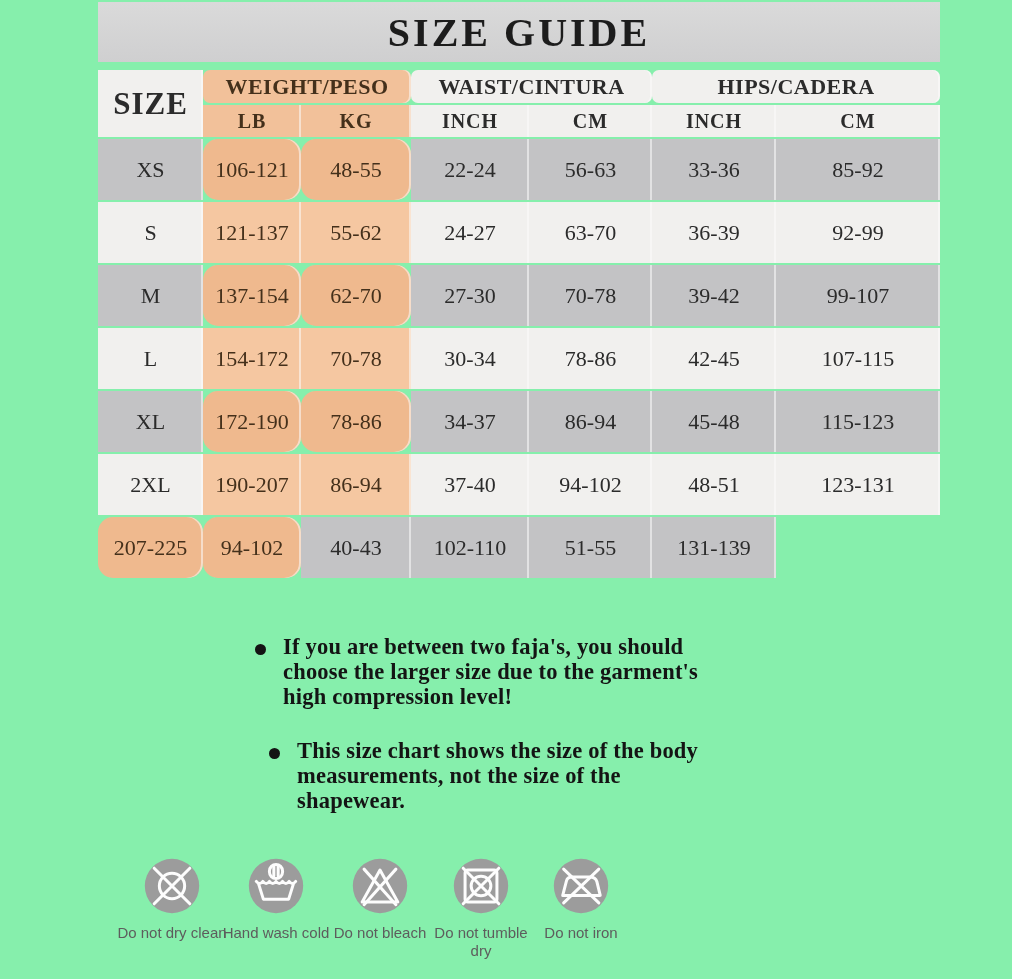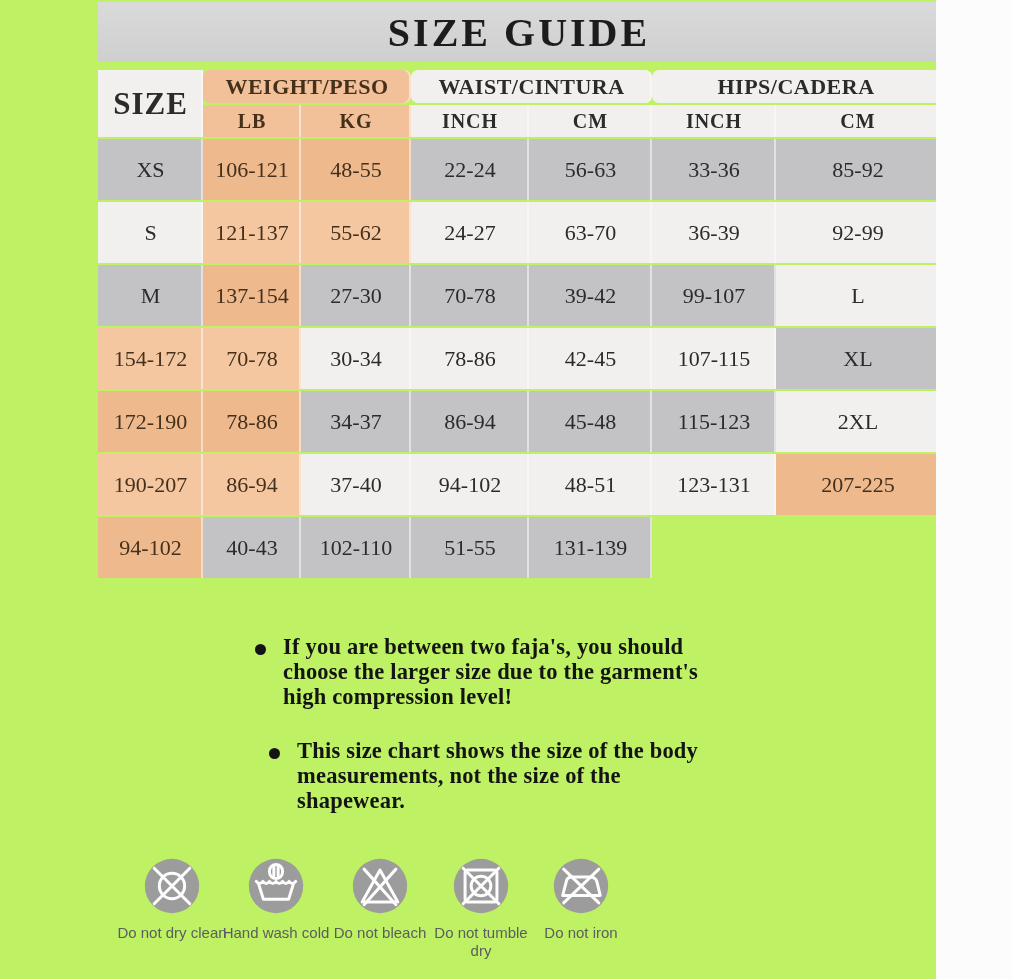--- a/index.html
+++ b/index.html
@@ -1,18 +1,18 @@
 <!DOCTYPE html>
 <html style="--titlebar-top: #dadada; --titlebar-bottom: #cfcfd0; --row-gray: #c3c3c5; --row-light: #f1f0ee; --peach-header: #f2c19a; --peach-row-dark: #efb98e; --peach-row-light: #f5c7a1; --peach-text: #44301b; --text-dark: #2b2b2b; --icon-gray: #9c9c9c; --care-label: #5d5d5d;"><head>
 <meta charset="utf-8">
 <style>
   html,body{margin:0;padding:0;background:#fcfcfc;}
   .sheet{
-    position:relative;width:936px;height:979px;overflow:hidden;
-    background:#bef264;
+    position:relative;width:1012px;height:979px;overflow:hidden;
+    background:#86efac;
     font-family:"Liberation Serif","DejaVu Serif",serif;
   }
   
   .titlebar{
     position:absolute;left:98px;top:2px;width:842px;height:60px;
     background:linear-gradient(var(--titlebar-top),var(--titlebar-bottom));
     display:flex;align-items:center;justify-content:center;
   }
   .titlebar .title{
     font-size:40px;font-weight:700;letter-spacing:3px;color:#1c1c1c;
@@ -36,21 +36,21 @@
     font-size:31px;font-weight:700;letter-spacing:1px;
   }
   .hdr-group{background:var(--row-light);font-size:22px;font-weight:700;letter-spacing:.5px;border-radius:7px;}
   .hdr-group.peach{background:var(--peach-header);color:var(--peach-text);}
   .hdr-sub{background:var(--row-light);font-size:20px;font-weight:700;letter-spacing:1px;}
   .hdr-sub.peach{background:var(--peach-header);color:var(--peach-text);}
   .span2{grid-column:span 2;}
   .data{font-size:22px;}
   .data.dark{background:var(--row-gray);}
   .data.lite{background:var(--row-light);}
-  .data.peach.dark{background:var(--peach-row-dark);color:var(--peach-text);}
+  .data.peach.dark{background:var(--peach-row-dark);color:var(--peach-text);border-radius:15px;}
   .data.peach.lite{background:var(--peach-row-light);color:var(--peach-text);}
   
   .notes{position:absolute;left:138px;top:634px;width:560px;}
   .note{display:flex;gap:17px;margin-bottom:29px;justify-content:flex-end;}
   .note .dot{
     flex:0 0 auto;width:11px;height:11px;border-radius:50%;
     background:#141414;margin-top:10px;
   }
   .note .note-text{
     font-size:22.5px;font-weight:700;line-height:25px;color:#141414;
@@ -95,20 +95,21 @@
       <div class="cell data dark">85-92</div>
       <div class="cell data lite">S</div>
       <div class="cell data lite peach">121-137</div>
       <div class="cell data lite peach">55-62</div>
       <div class="cell data lite">24-27</div>
       <div class="cell data lite">63-70</div>
       <div class="cell data lite">36-39</div>
       <div class="cell data lite">92-99</div>
       <div class="cell data dark">M</div>
       <div class="cell data dark peach">137-154</div>
+      <div class="cell data dark peach">62-70</div>
       <div class="cell data dark">27-30</div>
       <div class="cell data dark">70-78</div>
       <div class="cell data dark">39-42</div>
       <div class="cell data dark">99-107</div>
       <div class="cell data lite">L</div>
       <div class="cell data lite peach">154-172</div>
       <div class="cell data lite peach">70-78</div>
       <div class="cell data lite">30-34</div>
       <div class="cell data lite">78-86</div>
       <div class="cell data lite">42-45</div>

